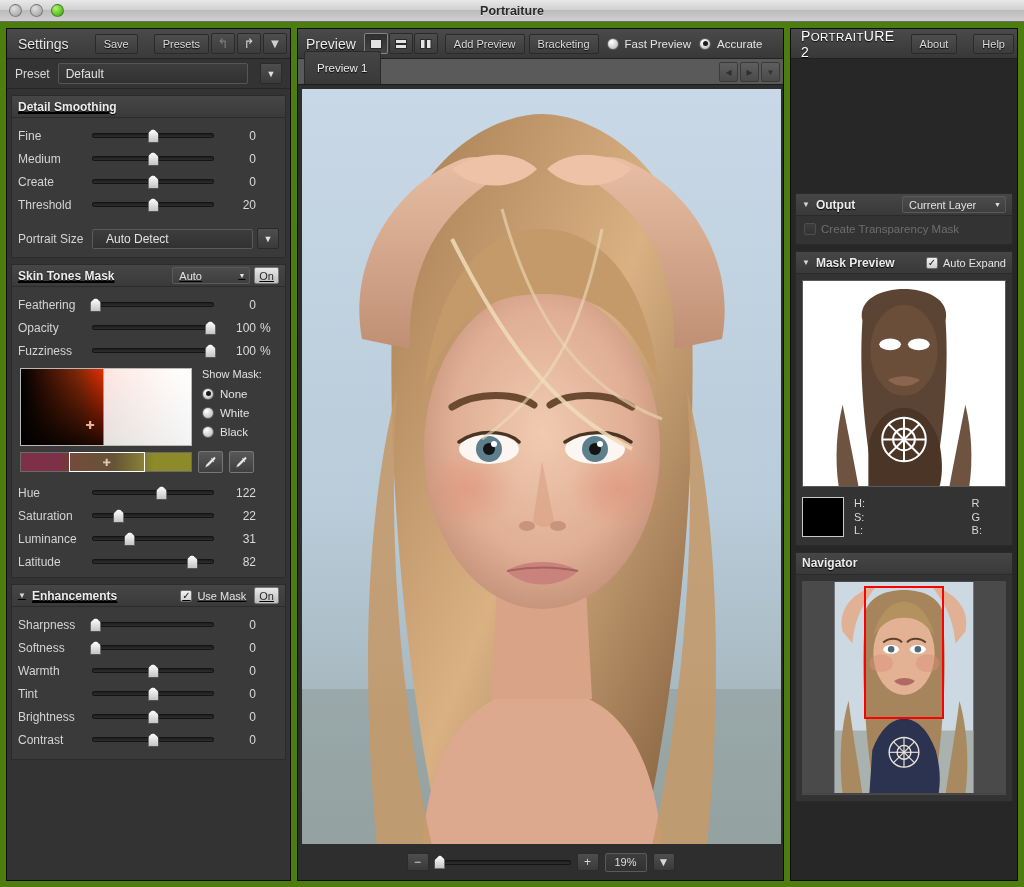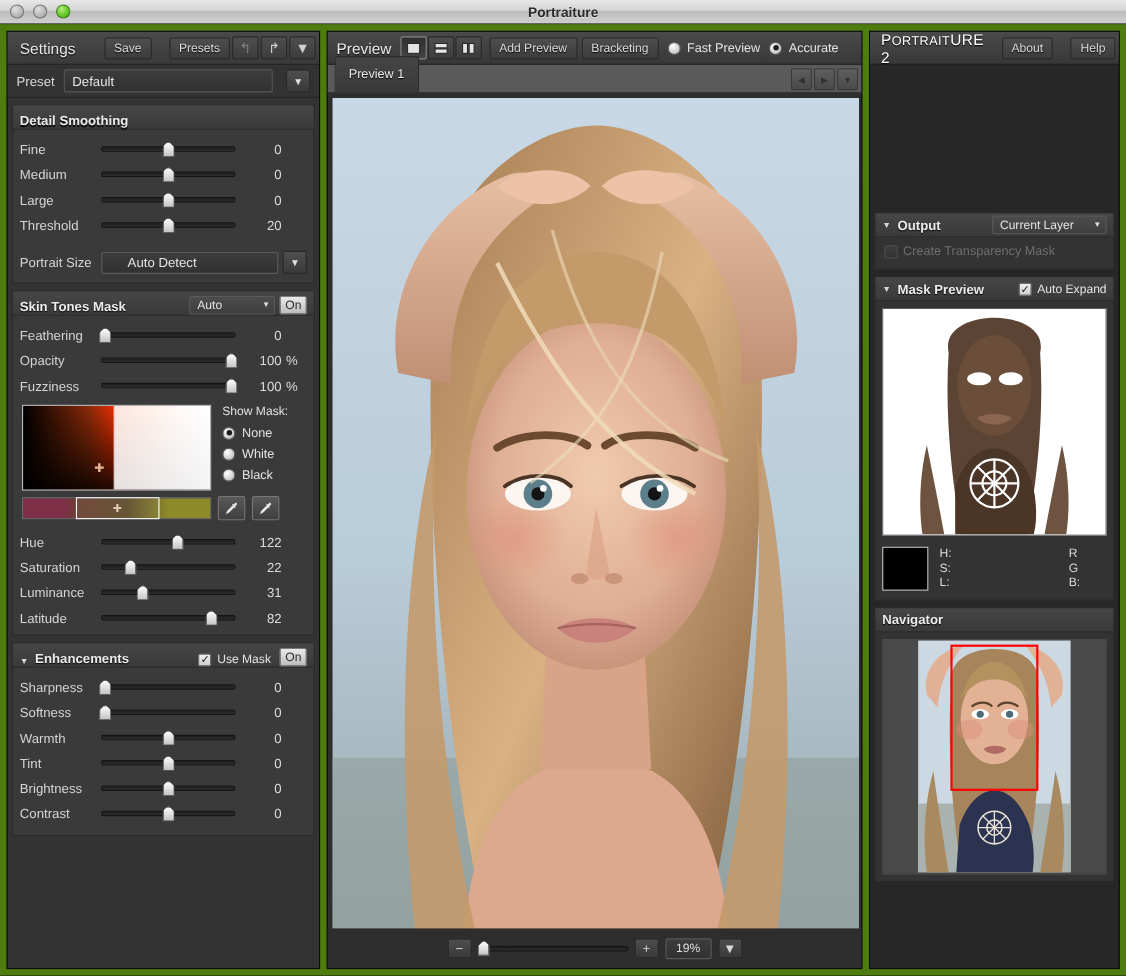--- a/index.html
+++ b/index.html
@@ -85,23 +85,23 @@
   .combo-arrow {
     width: 22px; height: 21px; margin-left: 4px;
     background: linear-gradient(to bottom,#4e4e4e,#3a3a3a);
     border: 1px solid #2a2a2a; border-radius: 2px;
     display: flex; align-items: center; justify-content: center;
     color: #e0e0e0; font-size: 9px;
   }
 
   .section { margin: 6px 4px 0 4px; background: #3a3a3a; border: 1px solid #2b2b2b; }
   .section-head {
-    height: 22px; display: flex; align-items: flex-end;
+    height: 22px; display: flex; align-items: center;
     background: linear-gradient(to bottom,#464646,#3a3a3a);
-    border-bottom: 1px solid #2c2c2c; padding: 0 6px;
+    border-bottom: 1px solid #2c2c2c; padding: 0 6px; text-decoration: underline;
   }
   .section-head .tri { font-size: 8px; color: #d6d6d6; margin-right: 6px; }
   .section-title { font-size: 12px; font-weight: bold; color: #ececec; text-shadow: 0 1px 1px #000; flex: 1; }
   .section-body { padding: 6px 0 8px 0; }
 
   .srow { display: flex; align-items: center; height: 23px; padding: 0 6px; }
   .slabel { width: 74px; font-size: 12px; color: #d4d4d4; }
   .track-wrap { width: 122px; position: relative; height: 16px; display: flex; align-items: center; }
   .track {
     position: absolute; left: 0; right: 0; height: 5px;
@@ -116,21 +116,21 @@
   }
   .sval { width: 42px; text-align: right; font-size: 12px; color: #dadada; }
   .sunit { width: 16px; text-align: left; font-size: 12px; color: #dadada; padding-left: 4px; }
 
   .combo-row { display: flex; align-items: center; padding: 4px 6px 0 6px; }
   .combo-row .slabel { width: 74px; }
   .combo-sm {
     flex: 1; height: 20px; display: flex; align-items: center;
     background: linear-gradient(to bottom,#3d3d3d,#313131);
     border: 1px solid #5a5a5a; border-radius: 2px;
-    color: #e2e2e2; font-size: 12px; padding-left: 23px;
+    color: #e2e2e2; font-size: 12px; padding-left: 13px;
   }
 
   .mini-combo {
     width: 78px; height: 17px; display: flex; align-items: center;
     background: linear-gradient(to bottom,#4c4c4c,#3e3e3e);
     border: 1px solid #5a5a5a; border-radius: 2px;
     color: #e2e2e2; font-size: 11px; padding-left: 6px; margin-right: 4px;
   }
   .mini-combo .ca { margin-left: auto; margin-right: 4px; font-size: 7px; }
   .onbtn {
@@ -366,21 +366,21 @@
             <div class="srow">
               <div class="slabel">Medium</div>
               <div class="track-wrap">
                 <div class="track"></div>
                 <div class="knob" style="left: 50%;"></div>
               </div>
               <div class="sval">0</div>
               <div class="sunit"></div>
             </div>
             <div class="srow">
-              <div class="slabel">Large</div>
+              <div class="slabel">Create</div>
               <div class="track-wrap">
                 <div class="track"></div>
                 <div class="knob" style="left: 50%;"></div>
               </div>
               <div class="sval">0</div>
               <div class="sunit"></div>
             </div>
             <div class="srow">
               <div class="slabel">Threshold</div>
               <div class="track-wrap">

